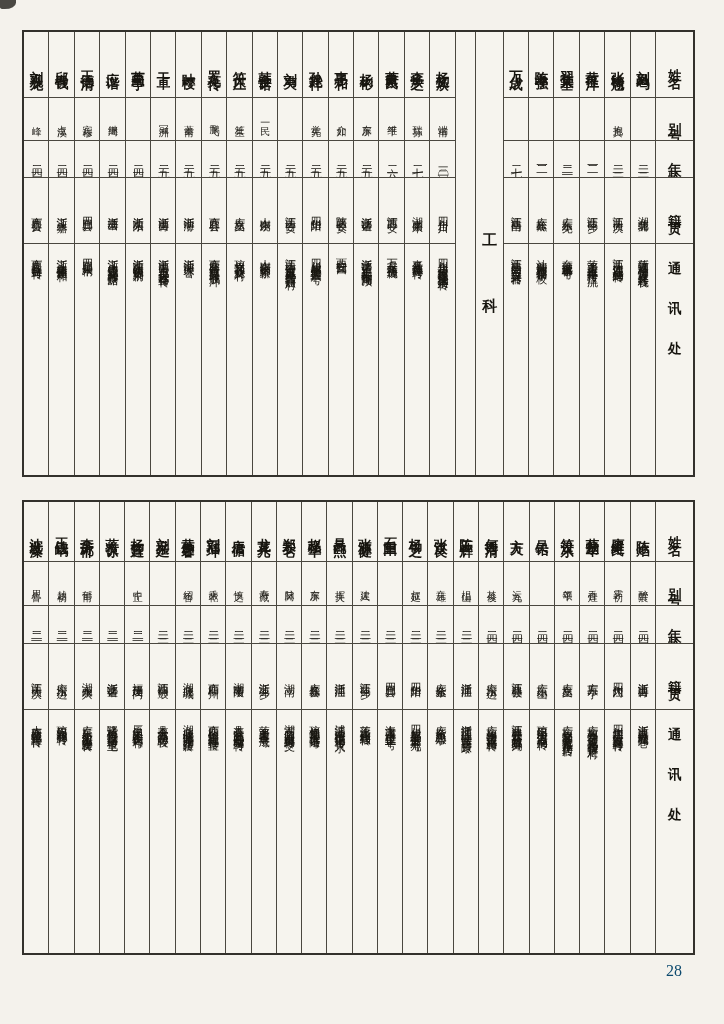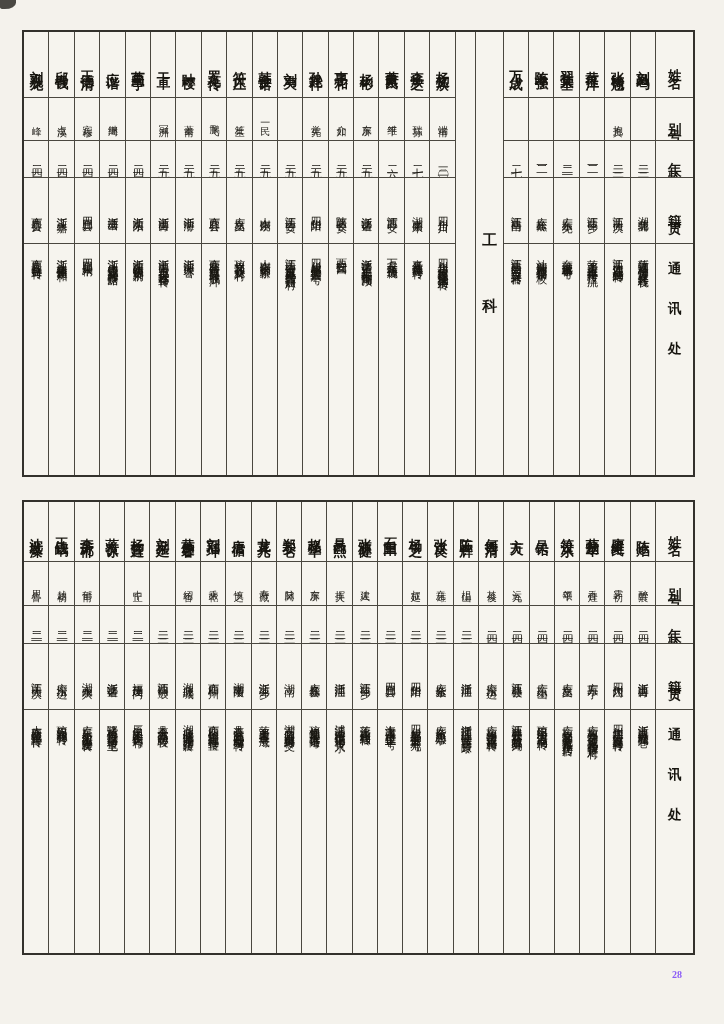--- a/index.html
+++ b/index.html
@@ -58,23 +58,22 @@
   .t-addr{font-size:11px;letter-spacing:1.5px;}
   .hdr{font-size:13.5px;font-weight:700;}
   .hdr-sm{letter-spacing:8px;}
   .hdr-tall{letter-spacing:40px;}
   .divider-label{
     font-size:15px;font-weight:700;letter-spacing:65px;
     transform:translateY(32px);
   }
   .page-number{
     position:absolute;right:42px;bottom:44px;
-    font-size:10px;color:#8b5cf6;
+    font-size:16px;color:#0c4a6e;
     font-family:"Liberation Serif","DejaVu Serif",serif;
-    font-weight:bold;
   }
 </style>
 </head>
 <body>
 
 <div class="page">
   <div class="corner-mark"></div>
 
   <section class="tbl tbl-top" id="top-table">
     <div class="col hdr-col">

